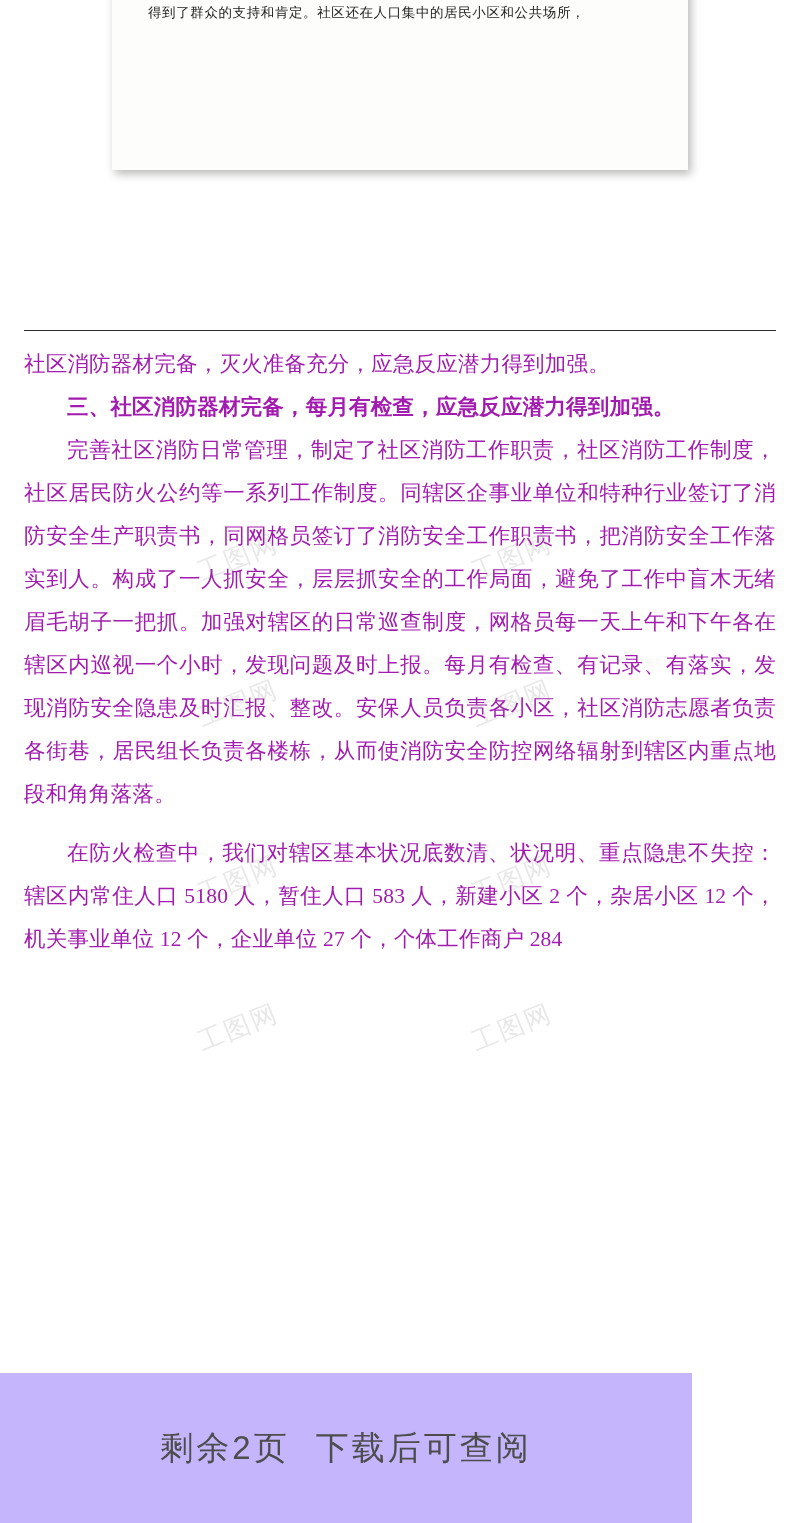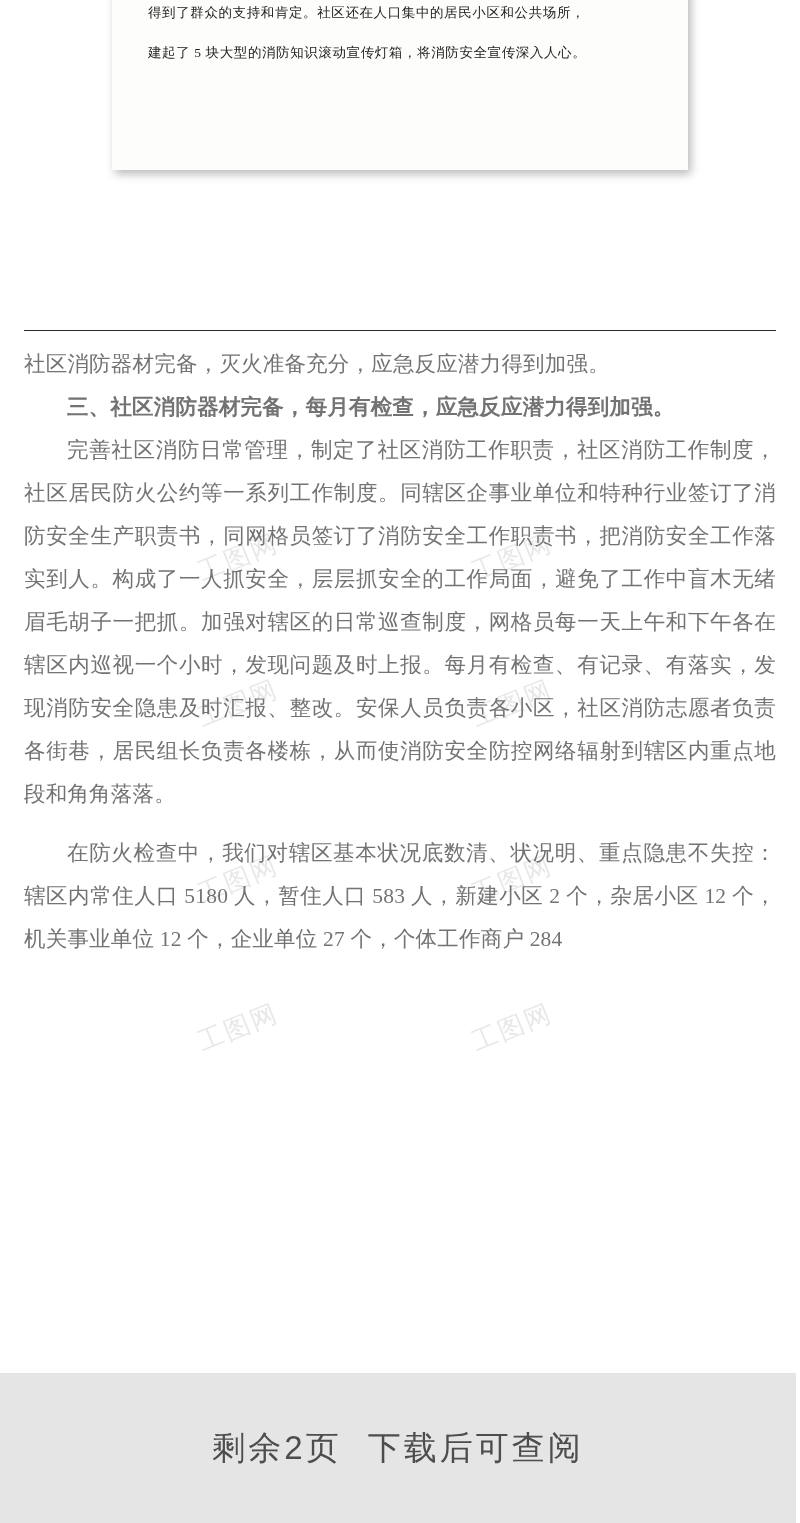--- a/index.html
+++ b/index.html
@@ -55,21 +55,21 @@
     box-sizing: border-box;
     width: 800px;
   }
   .content p {
     margin: 0;
     font-size: 21.5px;
     line-height: 43px;
     text-align: justify;
     text-justify: inter-ideograph;
     letter-spacing: 0.2px;
-    color: #737373;
+    color: #a21caf;
   }
   .content p.indent {
     text-indent: 2em;
   }
   .content p.heading {
     font-weight: bold;
     text-indent: 2em;
   }
   .content p.gap {
     margin-top: 16px;
@@ -103,42 +103,41 @@
     bottom: 150px;
     width: 800px;
     height: 120px;
     background: linear-gradient(to bottom, rgba(255,255,255,0) 0%, #ffffff 78%);
     pointer-events: none;
   }
   .footer {
     position: absolute;
     left: 0;
     bottom: 0;
-    width: 796px;
+    width: 692px;
     height: 150px;
-    background: #e5e5e5;
+    background: #c4b5fd;
     display: flex;
     align-items: center;
     justify-content: center;
   }
   .footer-text {
     font-family: "Liberation Sans", "DejaVu Sans", sans-serif;
     font-size: 33px;
     color: #4d4d4d;
     letter-spacing: 3px;
     cursor: pointer;
   }
   .footer-text .sep { display: inline-block; width: 26px; }
 </style>
 </head>
 <body>
 
 <div class="preview-card">
   <p>得到了群众的支持和肯定。社区还在人口集中的居民小区和公共场所，</p>
-  <p>建起了 5 块大型的消防知识滚动宣传灯箱，将消防安全宣传深入人心。</p>
 </div>
 
 <div class="page-body">
   <div class="top-rule"></div>
   <div class="content">
     <p class="indent" style="text-indent:0;">社区消防器材完备，灭火准备充分，应急反应潜力得到加强。</p>
     <p class="heading">三、社区消防器材完备，每月有检查，应急反应潜力得到加强。</p>
     <p class="indent">完善社区消防日常管理，制定了社区消防工作职责，社区消防工作制度，社区居民防火公约等一系列工作制度。同辖区企事业单位和特种行业签订了消防安全生产职责书，同网格员签订了消防安全工作职责书，把消防安全工作落实到人。构成了一人抓安全，层层抓安全的工作局面，避免了工作中盲木无绪眉毛胡子一把抓。加强对辖区的日常巡查制度，网格员每一天上午和下午各在辖区内巡视一个小时，发现问题及时上报。每月有检查、有记录、有落实，发现消防安全隐患及时汇报、整改。安保人员负责各小区，社区消防志愿者负责各街巷，居民组长负责各楼栋，从而使消防安全防控网络辐射到辖区内重点地段和角角落落。</p>
     <p class="indent gap">在防火检查中，我们对辖区基本状况底数清、状况明、重点隐患不失控：辖区内常住人口 5180 人，暂住人口 583 人，新建小区 2 个，杂居小区 12 个，机关事业单位 12 个，企业单位 27 个，个体工作商户 284</p>
   </div>

